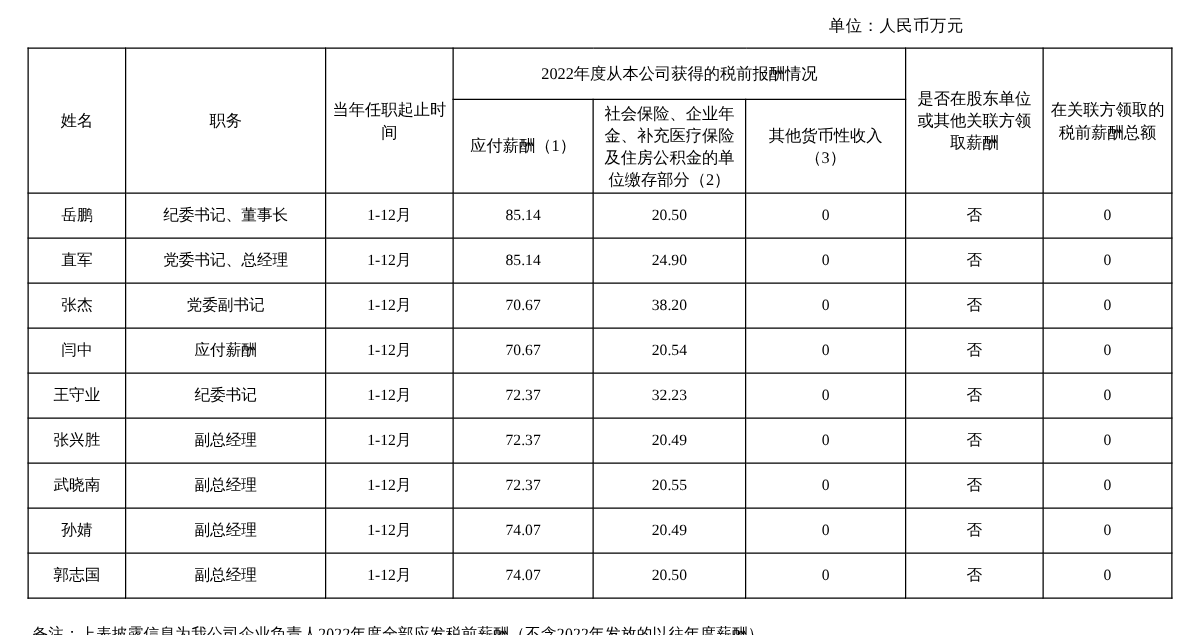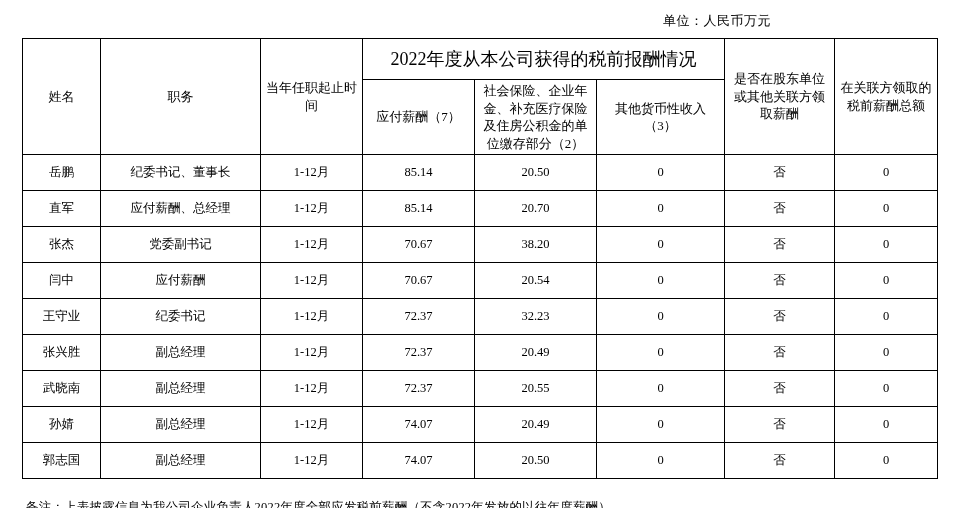--- a/index.html
+++ b/index.html
@@ -38,21 +38,21 @@
   table.comp th, table.comp td {
     border: 1px solid #000000;
     text-align: center;
     vertical-align: middle;
     padding: 2px 3px;
     line-height: 1.35;
     font-weight: normal;
   }
   .h-group {
     height: 36px;
-    font-size: 18px;
+    font-size: 13px;
   }
   .h-main {
     font-size: 13px;
   }
   .h-tall {
     height: 104px;
   }
   .h-sub {
     height: 68px;
     font-size: 13px;
@@ -97,42 +97,42 @@
     <thead>
       <tr>
         <th class="h-tall h-main" rowspan="2">姓名</th>
         <th class="h-tall h-main" rowspan="2">职务</th>
         <th class="h-tall h-main" rowspan="2">当年任职起止时间</th>
         <th class="h-group" colspan="3">2022年度从本公司获得的税前报酬情况</th>
         <th class="h-tall h-main" rowspan="2">是否在股东单位或其他关联方领取薪酬</th>
         <th class="h-tall h-main" rowspan="2">在关联方领取的税前薪酬总额</th>
       </tr>
       <tr>
-        <th class="h-sub">应付薪酬（7）</th>
+        <th class="h-sub">应付薪酬（1）</th>
         <th class="h-sub">社会保险、企业年金、补充医疗保险及住房公积金的单位缴存部分（2）</th>
         <th class="h-sub">其他货币性收入（3）</th>
       </tr>
     </thead>
     <tbody>
       <tr>
         <td class="data">岳鹏</td>
         <td class="data">纪委书记、董事长</td>
         <td class="data">1-12月</td>
         <td class="data">85.14</td>
         <td class="data">20.50</td>
         <td class="data">0</td>
         <td class="data">否</td>
         <td class="data">0</td>
       </tr>
       <tr>
         <td class="data">直军</td>
-        <td class="data">应付薪酬、总经理</td>
+        <td class="data">党委书记、总经理</td>
         <td class="data">1-12月</td>
         <td class="data">85.14</td>
-        <td class="data">20.70</td>
+        <td class="data">24.90</td>
         <td class="data">0</td>
         <td class="data">否</td>
         <td class="data">0</td>
       </tr>
       <tr>
         <td class="data">张杰</td>
         <td class="data">党委副书记</td>
         <td class="data">1-12月</td>
         <td class="data">70.67</td>
         <td class="data">38.20</td>

